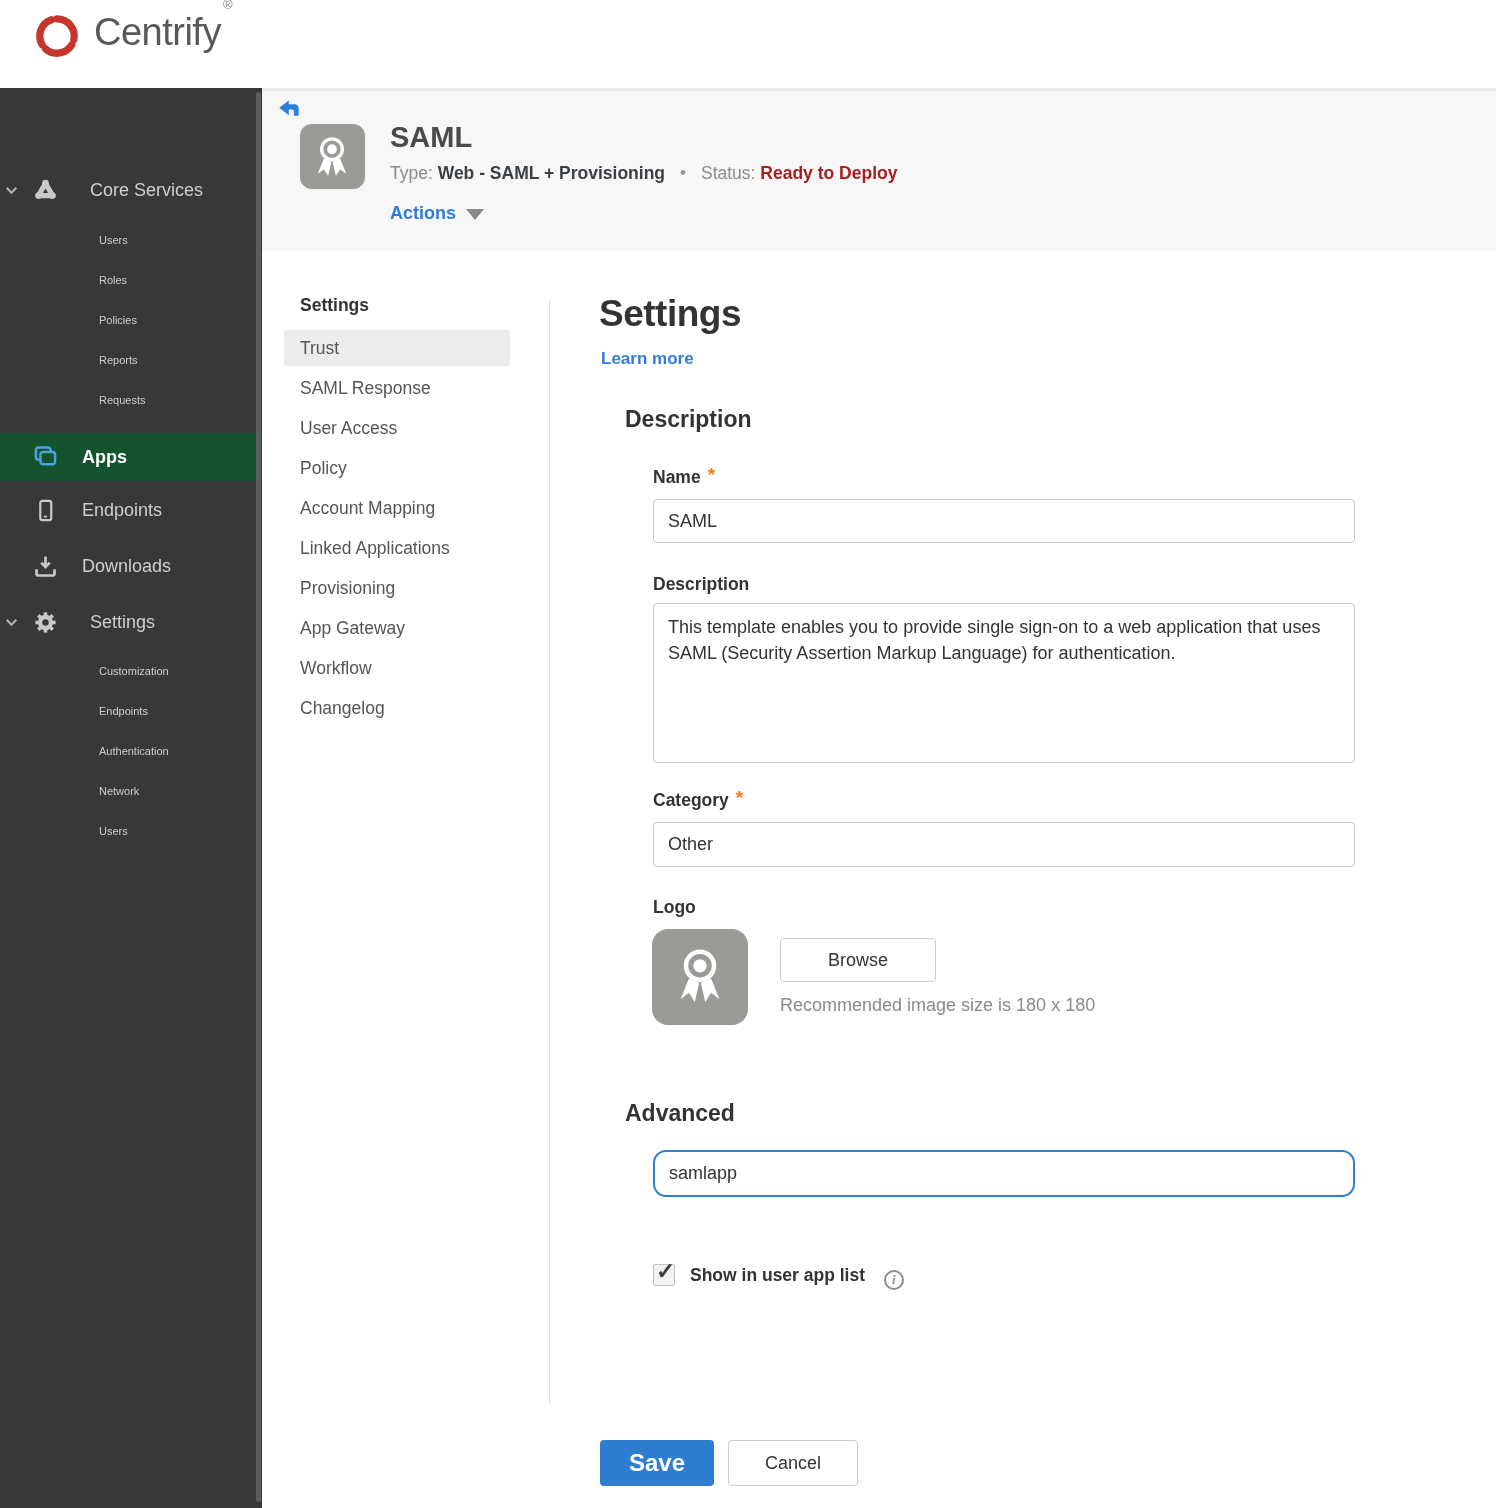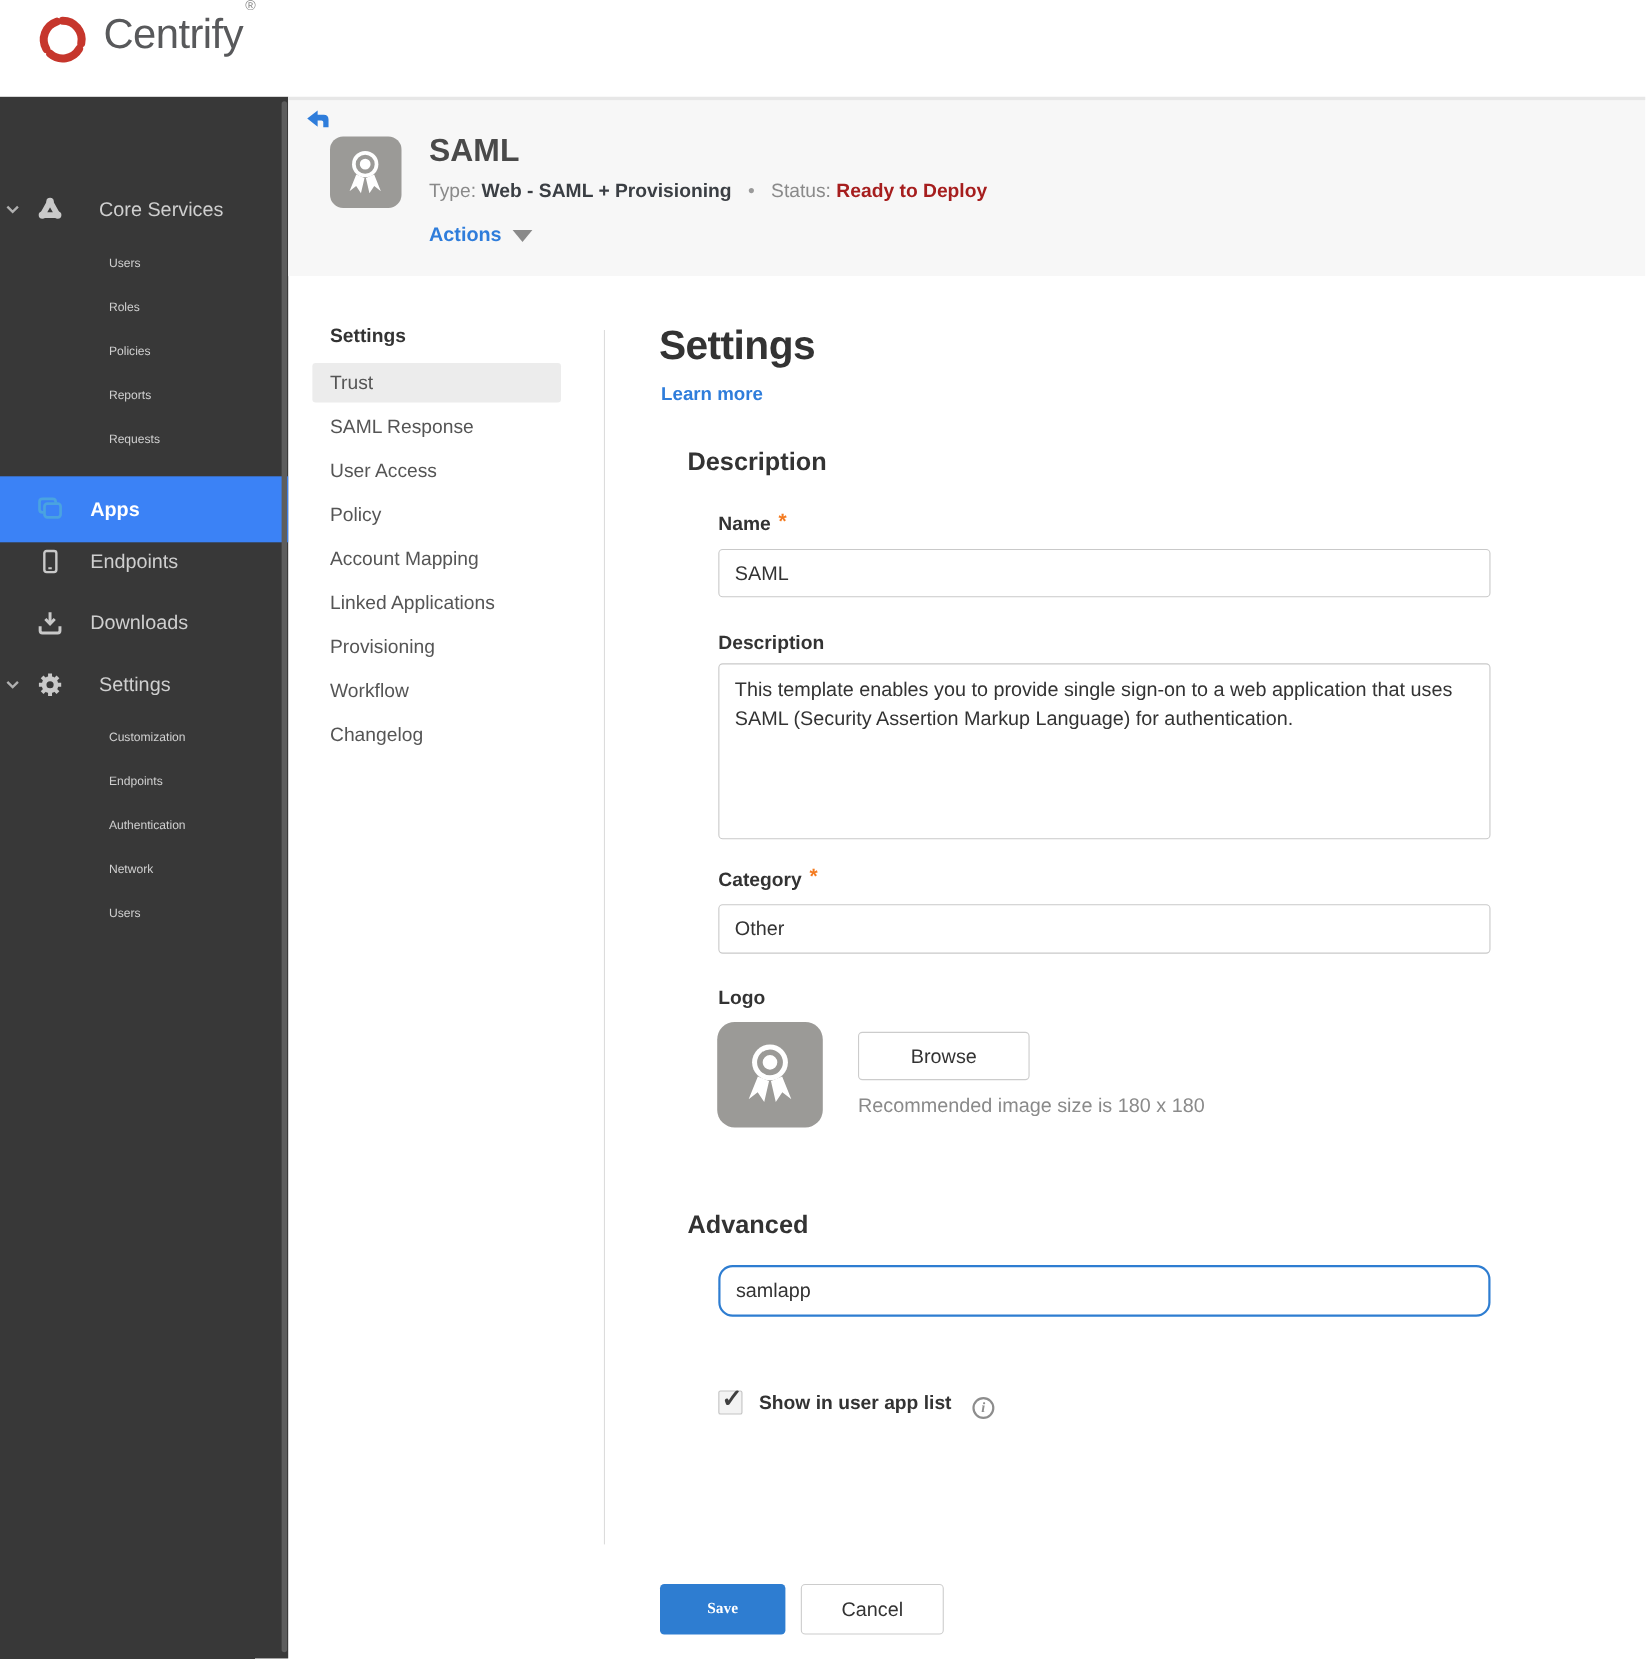--- a/index.html
+++ b/index.html
@@ -12,21 +12,21 @@
   .brand-name { font-size:38px; color:#58595b; letter-spacing:-0.5px; margin-left:12px; }
   .brand-reg { font-size:13px; color:#8a8a8a; vertical-align:top; margin-left:2px; position:relative; top:-14px; }
 
   
   .sidebar { position:absolute; left:0; top:88px; width:262px; height:1420px; background:#383838; }
   .sscroll { position:absolute; right:1px; top:4px; width:5px; height:1410px; background:#5d5d5d; border-radius:3px; }
   .srow { position:absolute; left:0; width:256px; height:40px; display:flex; align-items:center; cursor:pointer; }
   .srow .sicon { margin-left:32px; width:27px; display:flex; justify-content:center; }
   .srow .slabel { margin-left:23px; font-size:18px; color:#cfcfcf; }
   .srow.group .slabel { margin-left:31px; }
-  .srow.active { background:#3b82f6; height:60px; width:262px; }
+  .srow.active { background:#14532d; height:48px; width:262px; }
   .srow.active .slabel { color:#ffffff; font-weight:700; }
   .srow.sub { padding-left:99px; }
   .srow.sub .slabel { margin-left:0; font-size:11px; }
   .gchev { position:absolute; left:4px; top:50%; margin-top:-7px; }
 
   
   .band { position:absolute; left:262px; top:88px; width:1234px; height:163px; background:#f7f7f7; border-top:3px solid #e7e7e7; }
   .back-btn { position:absolute; left:13px; top:7px; width:28px; height:24px; background:none; border:none; cursor:pointer; }
   .app-tile { position:absolute; left:38px; top:33px; width:65px; height:65px; background:#9b9a97; border-radius:12px; }
   .app-tile svg { position:absolute; left:7px; top:7px; }
@@ -55,21 +55,21 @@
   .tarea { position:absolute; left:653px; width:702px; height:160px; border:1px solid #c9c9c9; border-radius:4px; padding:10px 14px; font-size:18px; line-height:26px; color:#333; font-family:"Liberation Sans",sans-serif; resize:none; background:#fff; }
   .logo-tile { position:absolute; left:652px; top:929px; width:96px; height:96px; background:#9b9a97; border-radius:16px; }
   .logo-tile svg { position:absolute; left:14px; top:10px; }
   .browse-btn { position:absolute; left:780px; top:938px; width:156px; height:44px; background:#fff; border:1px solid #cccccc; border-radius:4px; font-size:18px; color:#333; cursor:pointer; font-family:"Liberation Sans",sans-serif; }
   .hint { position:absolute; left:780px; top:995px; font-size:18px; color:#8a8a8a; }
   .appid-input { border:2px solid #2e7dd1; height:47px; }
   .info-icon { display:inline-flex; align-items:center; justify-content:center; width:20px; height:20px; border:2px solid #8d8d8d; border-radius:50%; color:#8d8d8d; font-family:"Liberation Serif",serif; font-size:13px; font-weight:700; font-style:italic; margin-left:14px; position:relative; top:3px; }
   .checkbox { position:absolute; left:653px; top:1264px; width:22px; height:22px; background:#f3f3f3; border:1px solid #c3c3c3; border-radius:2px; cursor:pointer; }
   .checkbox .check { position:absolute; left:2px; top:-7px; font-size:23px; font-weight:700; color:#3f3f3f; }
   .cb-label { position:absolute; left:690px; top:1265px; font-size:17.5px; font-weight:700; color:#333; }
-  .save-btn { position:absolute; left:600px; top:1440px; width:114px; height:46px; background:#2e7dd1; border:none; border-radius:4px; color:#fff; font-size:14px; font-weight:700; cursor:pointer; font-family:Liberation Serif, serif; }
+  .save-btn { position:absolute; left:600px; top:1440px; width:114px; height:46px; background:#2e7dd1; border:none; border-radius:4px; color:#fff; font-size:24px; font-weight:700; cursor:pointer; font-family:Liberation Sans, sans-serif; }
   .cancel-btn { position:absolute; left:728px; top:1440px; width:130px; height:46px; background:#fff; border:1px solid #cccccc; border-radius:4px; color:#333; font-size:18px; cursor:pointer; font-family:"Liberation Sans",sans-serif; }
 </style>
 </head>
 <body>
 
 <div class="screen">
 
   <header class="topbar">
     <div class="brand">
       <svg viewBox="0 0 48 48" width="50" height="50">
@@ -239,20 +239,23 @@
     <div class="subnav-item">
         <span>Account Mapping</span>
       </div>
     <div class="subnav-item">
         <span>Linked Applications</span>
       </div>
     <div class="subnav-item">
         <span>Provisioning</span>
       </div>
     <div class="subnav-item">
+        <span>App Gateway</span>
+      </div>
+    <div class="subnav-item">
         <span>Workflow</span>
       </div>
     <div class="subnav-item">
         <span>Changelog</span>
       </div>
   </nav>
 
   <div class="vdivider"></div>
 
   <main>

